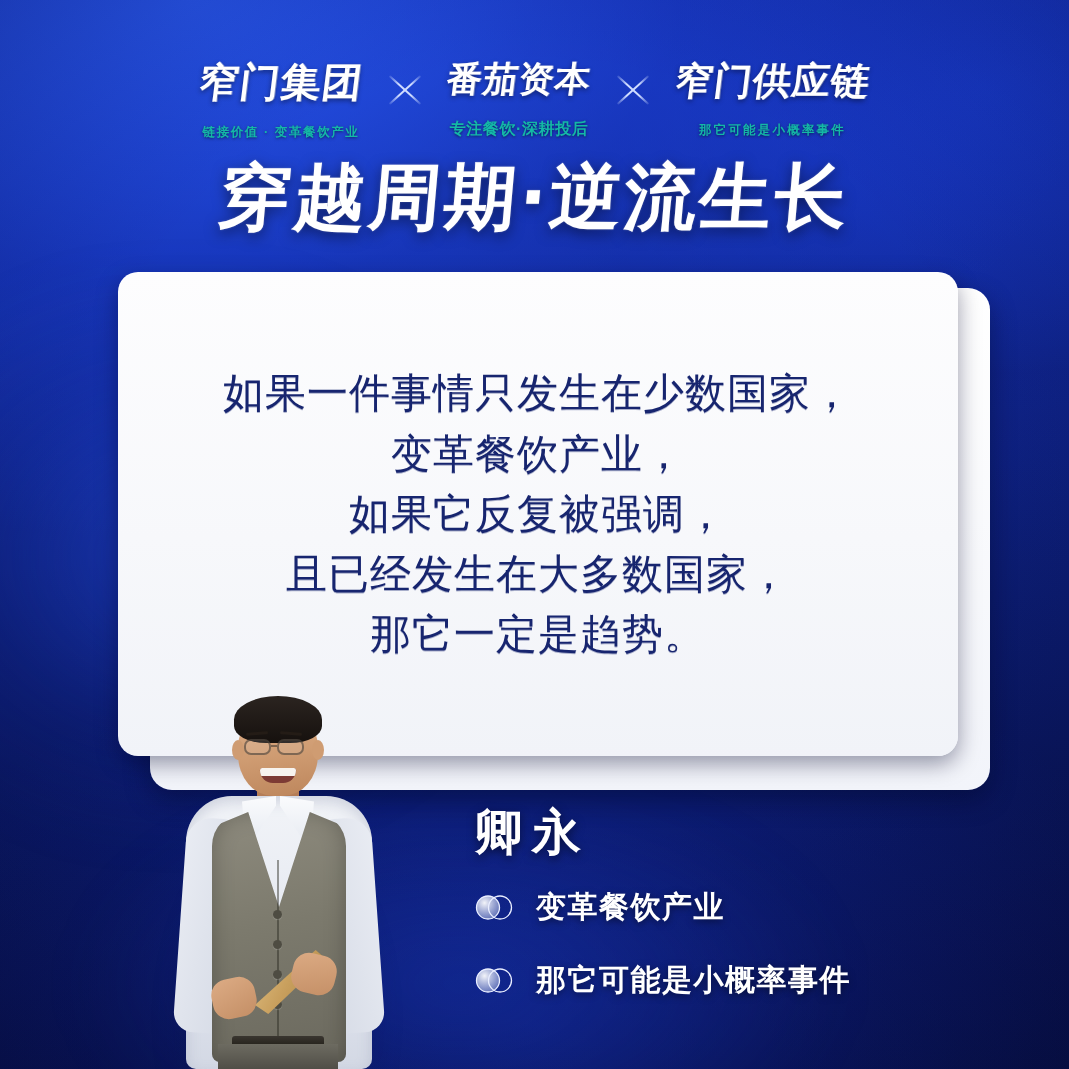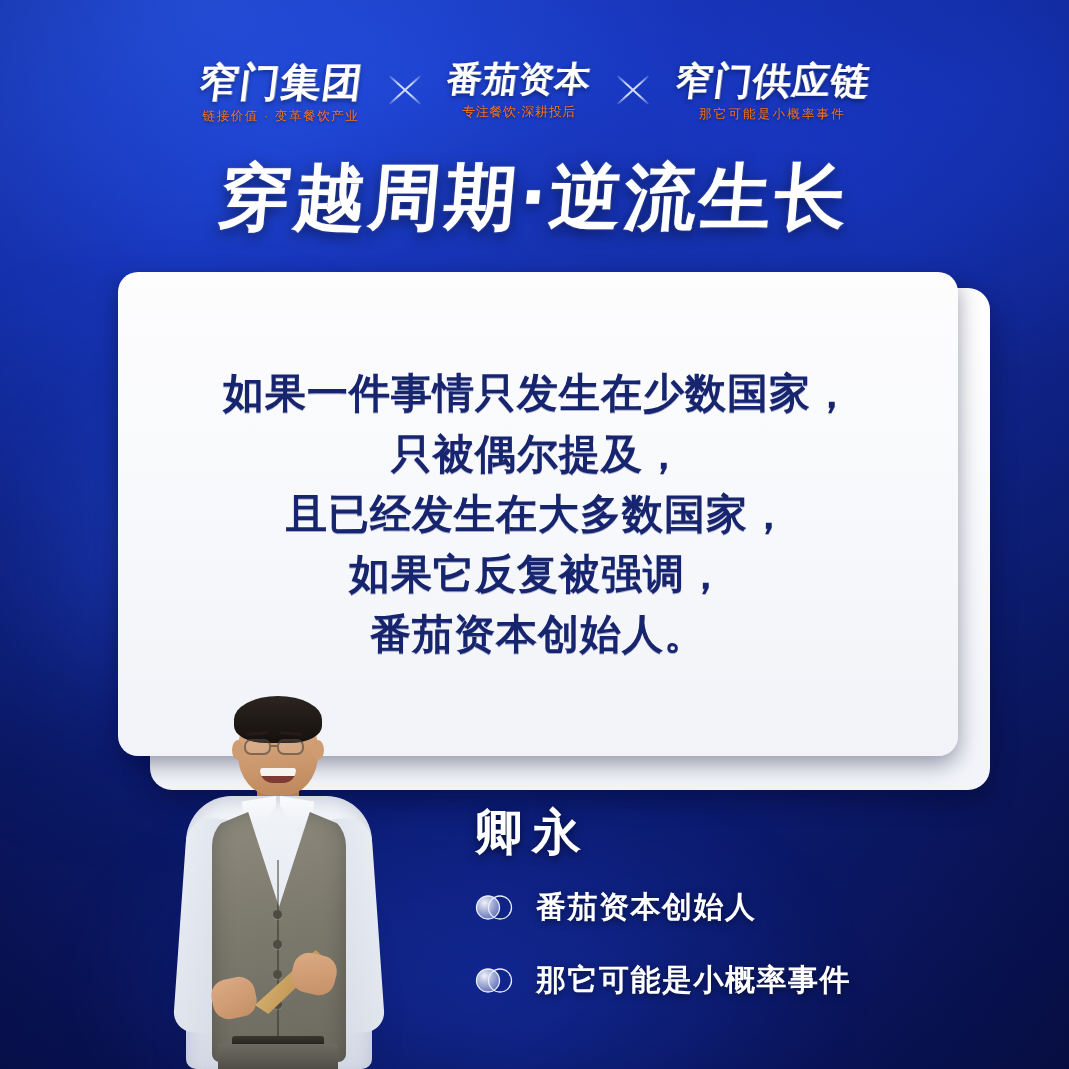--- a/index.html
+++ b/index.html
@@ -41,28 +41,28 @@
   }
   .logo-block { text-align:center; }
   .logo-main {
     color:#ffffff; font-weight:900;
     font-family:"DejaVu Sans","Liberation Sans",sans-serif;
     letter-spacing:1px; line-height:1;
     text-shadow:0 2px 5px rgba(0,0,0,.45), 1px 0 0 rgba(255,255,255,.5);
     transform:skewX(-7deg);
   }
   .logo-sub {
-    color:#f97316; font-weight:400;
-    line-height:1; margin-top:8px;
+    color:#14b8a6; font-weight:700;
+    line-height:1; margin-top:24px;
     text-shadow:0 1px 3px rgba(0,0,0,.5);
   }
   .lb-1 .logo-main { font-size:40px; }
   .lb-1 .logo-sub  { font-size:12.5px; letter-spacing:1.6px; }
   .lb-2 .logo-main { font-size:35px; }
-  .lb-2 .logo-sub  { font-size:13px; letter-spacing:.6px; }
+  .lb-2 .logo-sub  { font-size:16px; letter-spacing:.6px; }
   .lb-3 .logo-main { font-size:38px; }
   .lb-3 .logo-sub  { font-size:12.5px; letter-spacing:2.2px; }
 
   .xsep {
     width:40px; height:44px; position:relative; flex:0 0 auto; margin-top:6px;
   }
   .xsep span {
     position:absolute; left:50%; top:50%; width:42px; height:2px;
     background:linear-gradient(90deg,rgba(200,215,255,.15),#cfdcff 30%,#cfdcff 70%,rgba(200,215,255,.15));
     border-radius:2px;
@@ -90,21 +90,21 @@
   .card-front {
     position:absolute; left:118px; top:272px; width:840px; height:484px;
     background:linear-gradient(180deg,#fdfdfe 0%,#f7f8fb 55%,#f1f3f8 100%);
     border-radius:20px;
     box-shadow:0 8px 22px rgba(2,6,40,.40);
     display:flex; flex-direction:column; align-items:center; justify-content:center;
     padding:26px 30px;
   }
   .quote-line {
     font-family:"DejaVu Sans","Liberation Sans",sans-serif;
-    font-size:41px; font-weight:700; color:#17256f;
+    font-size:41px; font-weight:400; color:#17256f;
     letter-spacing:1px; line-height:1.47; white-space:nowrap;
     text-shadow:0 1px 0 rgba(23,37,111,.35);
   }
 
   
   .speaker-info {
     position:absolute; left:474px; top:808px; width:520px;
   }
   .speaker-name {
     font-family:Liberation Sans, sans-serif;
@@ -260,24 +260,24 @@
     <div class="logo-sub">那它可能是小概率事件</div>
   </div>
 
 </div>
 
 <div class="headline">穿越周期·逆流生长</div>
 
 <div class="card-back"></div>
 <div class="card-front">
   <div class="quote-line">如果一件事情只发生在少数国家，</div>
-  <div class="quote-line">只被偶尔提及，</div>
+  <div class="quote-line">变革餐饮产业，</div>
+  <div class="quote-line">如果它反复被强调，</div>
   <div class="quote-line">且已经发生在大多数国家，</div>
-  <div class="quote-line">如果它反复被强调，</div>
-  <div class="quote-line">番茄资本创始人。</div>
+  <div class="quote-line">那它一定是趋势。</div>
 </div>
 
 <div class="person">
   <div class="p-shadow"></div>
   <div class="p-neck"></div>
   <div class="p-shirt"></div>
   <div class="p-sleeve-l"></div>
   <div class="p-sleeve-r"></div>
   <div class="p-collar-l"></div>
   <div class="p-collar-r"></div>
@@ -315,21 +315,21 @@
       <svg class="venn" viewBox="0 0 40 27">
         <defs>
           <radialGradient id="vg1" cx="35%" cy="30%" r="75%">
             <stop offset="0%" stop-color="#ffffff" stop-opacity=".95"></stop>
             <stop offset="100%" stop-color="#c9d4f2" stop-opacity=".45"></stop>
           </radialGradient>
         </defs>
         <circle cx="14" cy="13.5" r="11.5" fill="url(#vg1)" stroke="#e9eeff" stroke-width="1.3"></circle>
         <circle cx="26" cy="13.5" r="11.5" fill="none" stroke="#e9eeff" stroke-width="1.3"></circle>
       </svg>
-      <span class="cred-text">番茄资本创始人</span>
+      <span class="cred-text">变革餐饮产业</span>
     </div>
 
     <div class="cred-row">
       <svg class="venn" viewBox="0 0 40 27">
         <circle cx="14" cy="13.5" r="11.5" fill="url(#vg1)" stroke="#e9eeff" stroke-width="1.3"></circle>
         <circle cx="26" cy="13.5" r="11.5" fill="none" stroke="#e9eeff" stroke-width="1.3"></circle>
       </svg>
       <span class="cred-text">那它可能是小概率事件</span>
     </div>
 

